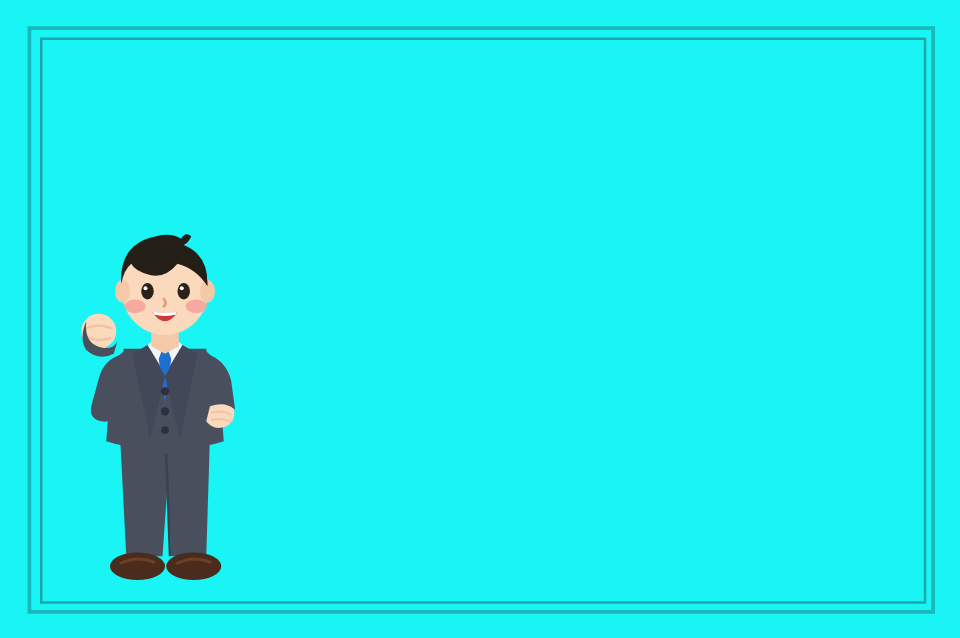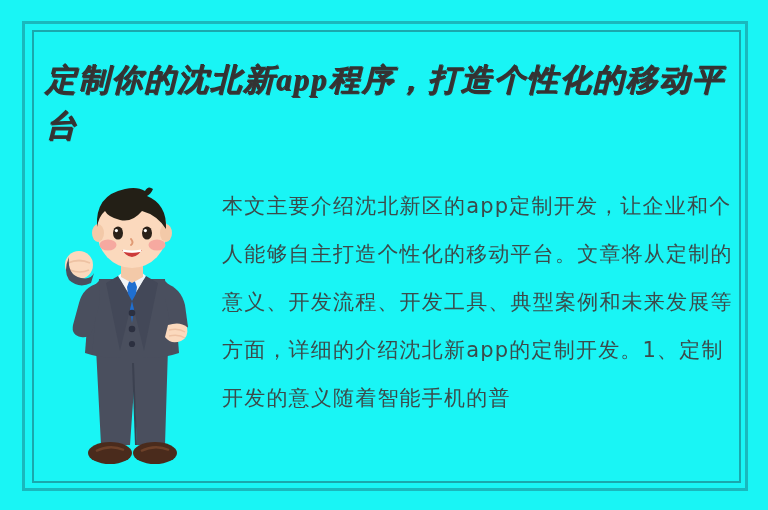--- a/index.html
+++ b/index.html
@@ -88,21 +88,20 @@
   .character svg { display: block; }
 </style>
 </head>
 <body>
 
 <div id="poster">
 
   <div class="frame-outer"></div>
   <div class="frame-inner"></div>
 
-  <div class="headline">定制你的沈北新app程序，打造个性化的移动平台</div>
 
   <div class="character">
     <svg width="160" height="300" viewBox="0 0 160 300" xmlns="http://www.w3.org/2000/svg">
 
       <path d="M44 165 L116 165 L113 262 L85 262 L82 205 L78 262 L49 262 Z" fill="#4a4f5e"></path>
       <path d="M80 180 L83 262 L85 262 L82 180 Z" fill="#3c4150"></path>
 
       <ellipse cx="58" cy="270" rx="22" ry="11" fill="#4a2b1c"></ellipse>
       <ellipse cx="103" cy="270" rx="22" ry="11" fill="#4a2b1c"></ellipse>
       <path d="M44 268 q14 -7 28 -1" stroke="#6d4129" stroke-width="2.4" fill="none"></path>
@@ -179,15 +178,14 @@
       <ellipse cx="56" cy="62" rx="8.5" ry="5.5" fill="#f6a9a0"></ellipse>
       <ellipse cx="105" cy="62" rx="8.5" ry="5.5" fill="#f6a9a0"></ellipse>
 
       <path d="M79 56 q3 4 0 6" stroke="#e09a74" stroke-width="2" fill="none" stroke-linecap="round"></path>
 
       <path d="M70 67 q10 14 20 0 q-10 5 -20 0 Z" fill="#cc3a3a"></path>
       <path d="M71 67.6 q9 2 18 0" stroke="#ffffff" stroke-width="2.2" fill="none"></path>
     </svg>
   </div>
 
-  <div class="body-copy">本文主要介绍沈北新区的app定制开发，让企业和个人能够自主打造个性化的移动平台。文章将从定制的意义、开发流程、开发工具、典型案例和未来发展等方面，详细的介绍沈北新app的定制开发。1、定制开发的意义随着智能手机的普</div>
 
 </div>
 
 </body></html>

